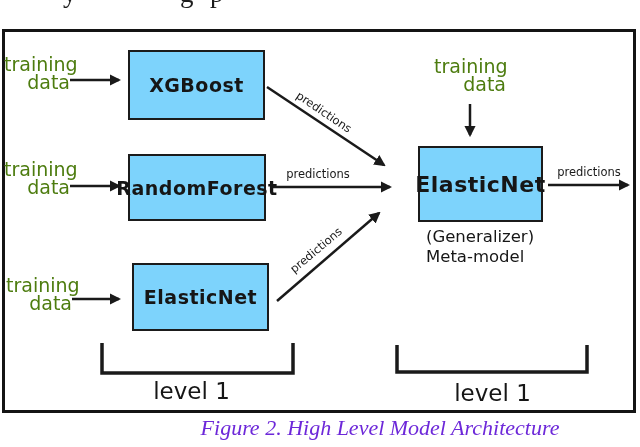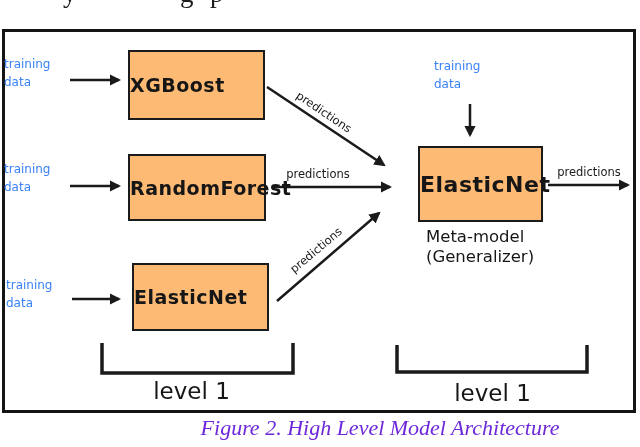--- a/index.html
+++ b/index.html
@@ -16,33 +16,33 @@
 
   
   .frame{
     position:absolute;left:2px;top:29px;width:634px;height:384px;
     border:3px solid #141414;box-sizing:border-box;background:transparent;
   }
 
   .overlay{position:absolute;left:0;top:0;width:640px;height:447px;pointer-events:none;}
 
   .model-box{
-    position:absolute;background:#fdba74;border:2.5px solid #1b1b1b;box-sizing:border-box;
-    display:flex;align-items:center;justify-content:flex-start;
+    position:absolute;background:#7dd3fc;border:2.5px solid #1b1b1b;box-sizing:border-box;
+    display:flex;align-items:center;justify-content:center;
   }
   .model-label{font-size:19px;font-weight:600;letter-spacing:.5px;white-space:nowrap;}
   .box-xgb{left:128px;top:50px;width:137px;height:70px;}
   .box-rf{left:128px;top:154px;width:138px;height:67px;}
   .box-en1{left:132px;top:263px;width:137px;height:68px;}
   .box-meta{left:418px;top:146px;width:125px;height:76px;}
   .box-meta .model-label{font-size:22px;}
 
   .training-label{
-    position:absolute;font-size:12px;line-height:18px;text-align:left;
-    white-space:pre-line;color:#3b82f6;
+    position:absolute;font-size:19px;line-height:18px;text-align:right;
+    white-space:pre-line;color:#4d7c0f;
   }
   .t1{left:4px;top:55px;width:66px;}
   .t2{left:4px;top:160px;width:66px;}
   .t3{left:6px;top:276px;width:66px;}
   .t4{left:434px;top:57px;width:72px;}
 
   .pred-label{
     position:absolute;font-size:11.5px;text-align:center;white-space:nowrap;color:#1a1a1a;
   }
   .p1{left:282px;top:105px;width:84px;transform:rotate(34deg);}
@@ -114,22 +114,22 @@
     <span class="model-label">RandomForest</span>
   </div>
   <div class="model-box box-en1">
     <span class="model-label">ElasticNet</span>
   </div>
 
   <div class="model-box box-meta">
     <span class="model-label">ElasticNet</span>
   </div>
   <div class="meta-annotation">
+    <div>(Generalizer)</div>
     <div>Meta-model</div>
-    <div>(Generalizer)</div>
   </div>
 
   <div class="pred-label p1">predictions</div>
   <div class="pred-label p2">predictions</div>
   <div class="pred-label p3">predictions</div>
   <div class="pred-label p4">predictions</div>
 
   <div class="level-label l1">level 1</div>
   <div class="level-label l2">level 1</div>
 

